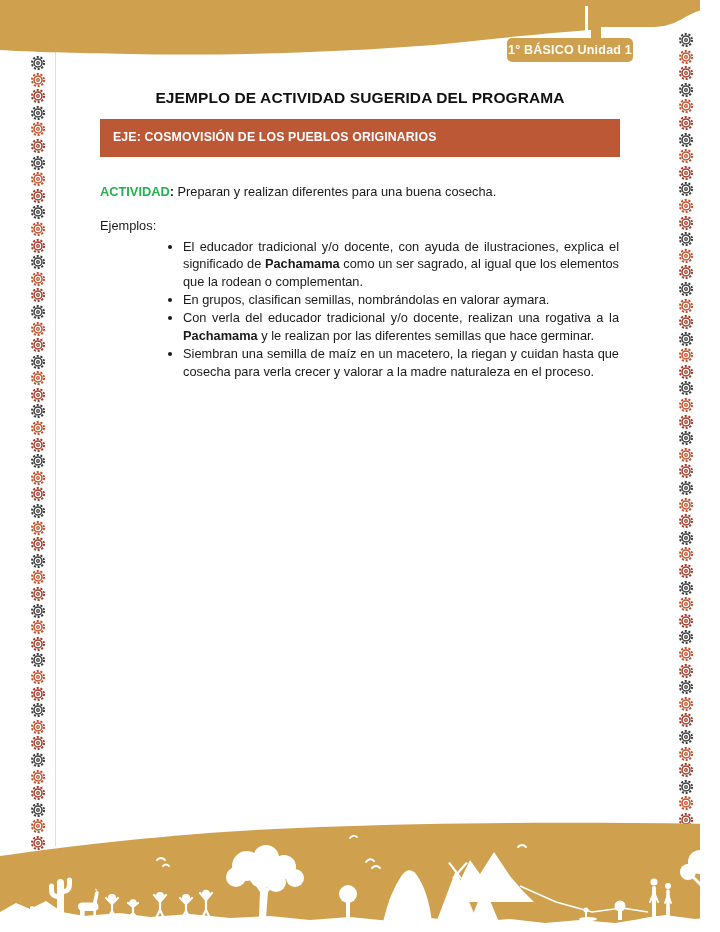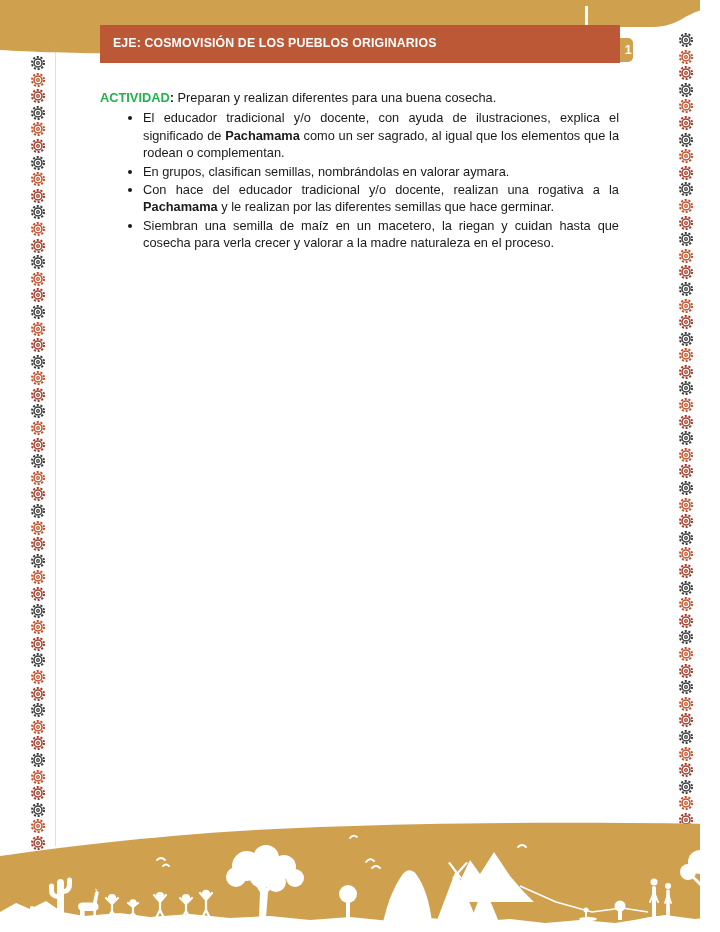--- a/index.html
+++ b/index.html
@@ -27,32 +27,32 @@
   .ornament-col.right{left:678px;top:32px;}
   .medallion{width:16px;height:16px;display:block;flex:0 0 auto;}
   .fold-line{position:absolute;left:55px;top:46px;width:1px;height:800px;background:rgba(205,170,125,.40);}
   
   .content{position:absolute;left:100px;top:0;width:520px;}
   h1{
     margin:88px 0 0;font-size:15.5px;line-height:20px;font-weight:700;
     text-align:center;letter-spacing:.1px;color:#111;
   }
   .eje-bar{
-    margin-top:25px;height:38px;background:var(--red);
+    margin-top:11px;height:38px;background:var(--red);
     display:flex;align-items:center;padding:0 13px 3px;box-sizing:border-box;
   }
   .eje-bar span{color:#ffffff;font-weight:700;font-size:12.3px;letter-spacing:.15px;}
   .actividad{margin:26px 0 0;font-size:12.8px;line-height:17.4px;}
   .actividad .green{color:var(--green);text-align:center;}
   .bold{font-weight:700;}
   .ejemplos-label{margin:17px 0 0;font-size:12.8px;line-height:17.4px;}
   ul.bullets{margin:3px 0 0;padding-left:43px;list-style:disc;}
   ul.bullets li{
     font-size:12.8px;line-height:17.4px;text-align:justify;
-    margin-top:1px;padding-right:1px;
+    margin-top:1px;padding-right:1px;margin-left:40px;
   }
 </style>
 </head>
 <body>
 
 <div class="page">
 
   <svg class="top-band" viewBox="0 0 720 64" preserveAspectRatio="none">
     <path fill="var(--tan)" d="M0,0 H720 V6 C704,8 692,13 682,19 C670,26 660,27 650,27 L601,27 L601,41 L591,41 L591,30 C560,32 500,38 434,45 C330,53 210,56 130,54 C75,53 30,52 0,50 Z"></path>
     <rect x="585" y="6" width="3" height="26" fill="#ffffff"></rect>
@@ -540,32 +540,34 @@
       </svg>
       <svg class="medallion" viewBox="0 0 20 20">
         <circle cx="10" cy="10" r="7.6" fill="none" stroke="#A23C2A" stroke-width="2.4" stroke-dasharray="2.6 2.15"></circle>
         <circle cx="10" cy="10" r="5" fill="none" stroke="#A23C2A" stroke-width="1.9"></circle>
         <circle cx="10" cy="10" r="1.7" fill="none" stroke="#A23C2A" stroke-width="1.5"></circle>
       </svg>
     </div>
   <div class="fold-line"></div>
 
   <main class="content">
+    <h1>EJEMPLO DE ACTIVIDAD SUGERIDA DEL PROGRAMA</h1>
 
     <div class="eje-bar">
       <span>EJE: COSMOVISIÓN DE LOS PUEBLOS ORIGINARIOS</span>
     </div>
 
     <p class="actividad"><span class="green bold">ACTIVIDAD</span><span class="bold">:</span><span> Preparan y realizan diferentes para una buena cosecha.</span></p>
 
+    <p class="ejemplos-label">Ejemplos:</p>
 
     <ul class="bullets">
         <li><span>El educador tradicional y/o docente, con ayuda de ilustraciones, explica el significado de </span><span class="bold">Pachamama</span><span> como un ser sagrado, al igual que los elementos que la rodean o complementan.</span></li>
         <li><span>En grupos, clasifican semillas, nombrándolas en valorar aymara.</span></li>
-        <li><span>Con hace del educador tradicional y/o docente, realizan una rogativa a la </span><span class="bold">Pachamama</span><span> y le realizan por las diferentes semillas que hace germinar.</span></li>
+        <li><span>Con verla del educador tradicional y/o docente, realizan una rogativa a la </span><span class="bold">Pachamama</span><span> y le realizan por las diferentes semillas que hace germinar.</span></li>
         <li><span>Siembran una semilla de maíz en un macetero, la riegan y cuidan hasta que cosecha para verla crecer y valorar a la madre naturaleza en el proceso.</span></li>
       </ul>
   </main>
 
   <svg class="bottom-band" viewBox="0 0 720 112" preserveAspectRatio="none">
     <path fill="var(--tan)" d="M0,36 C70,26 180,12 320,7 C460,2 580,2 720,4 L720,112 L0,112 Z"></path>
 
     <path fill="#ffffff" d="M0,92 L16,83 L30,89 L46,81 L62,92 L84,96 L120,93 L150,97 L190,94 L230,98 L270,96 L310,100 L350,97 L390,101 L430,98 L470,102 L510,99 L545,103 L580,100 L615,103 L640,99 L665,95 L695,99 L720,96 L720,112 L0,112 Z"></path>
 
     <g fill="#ffffff">

